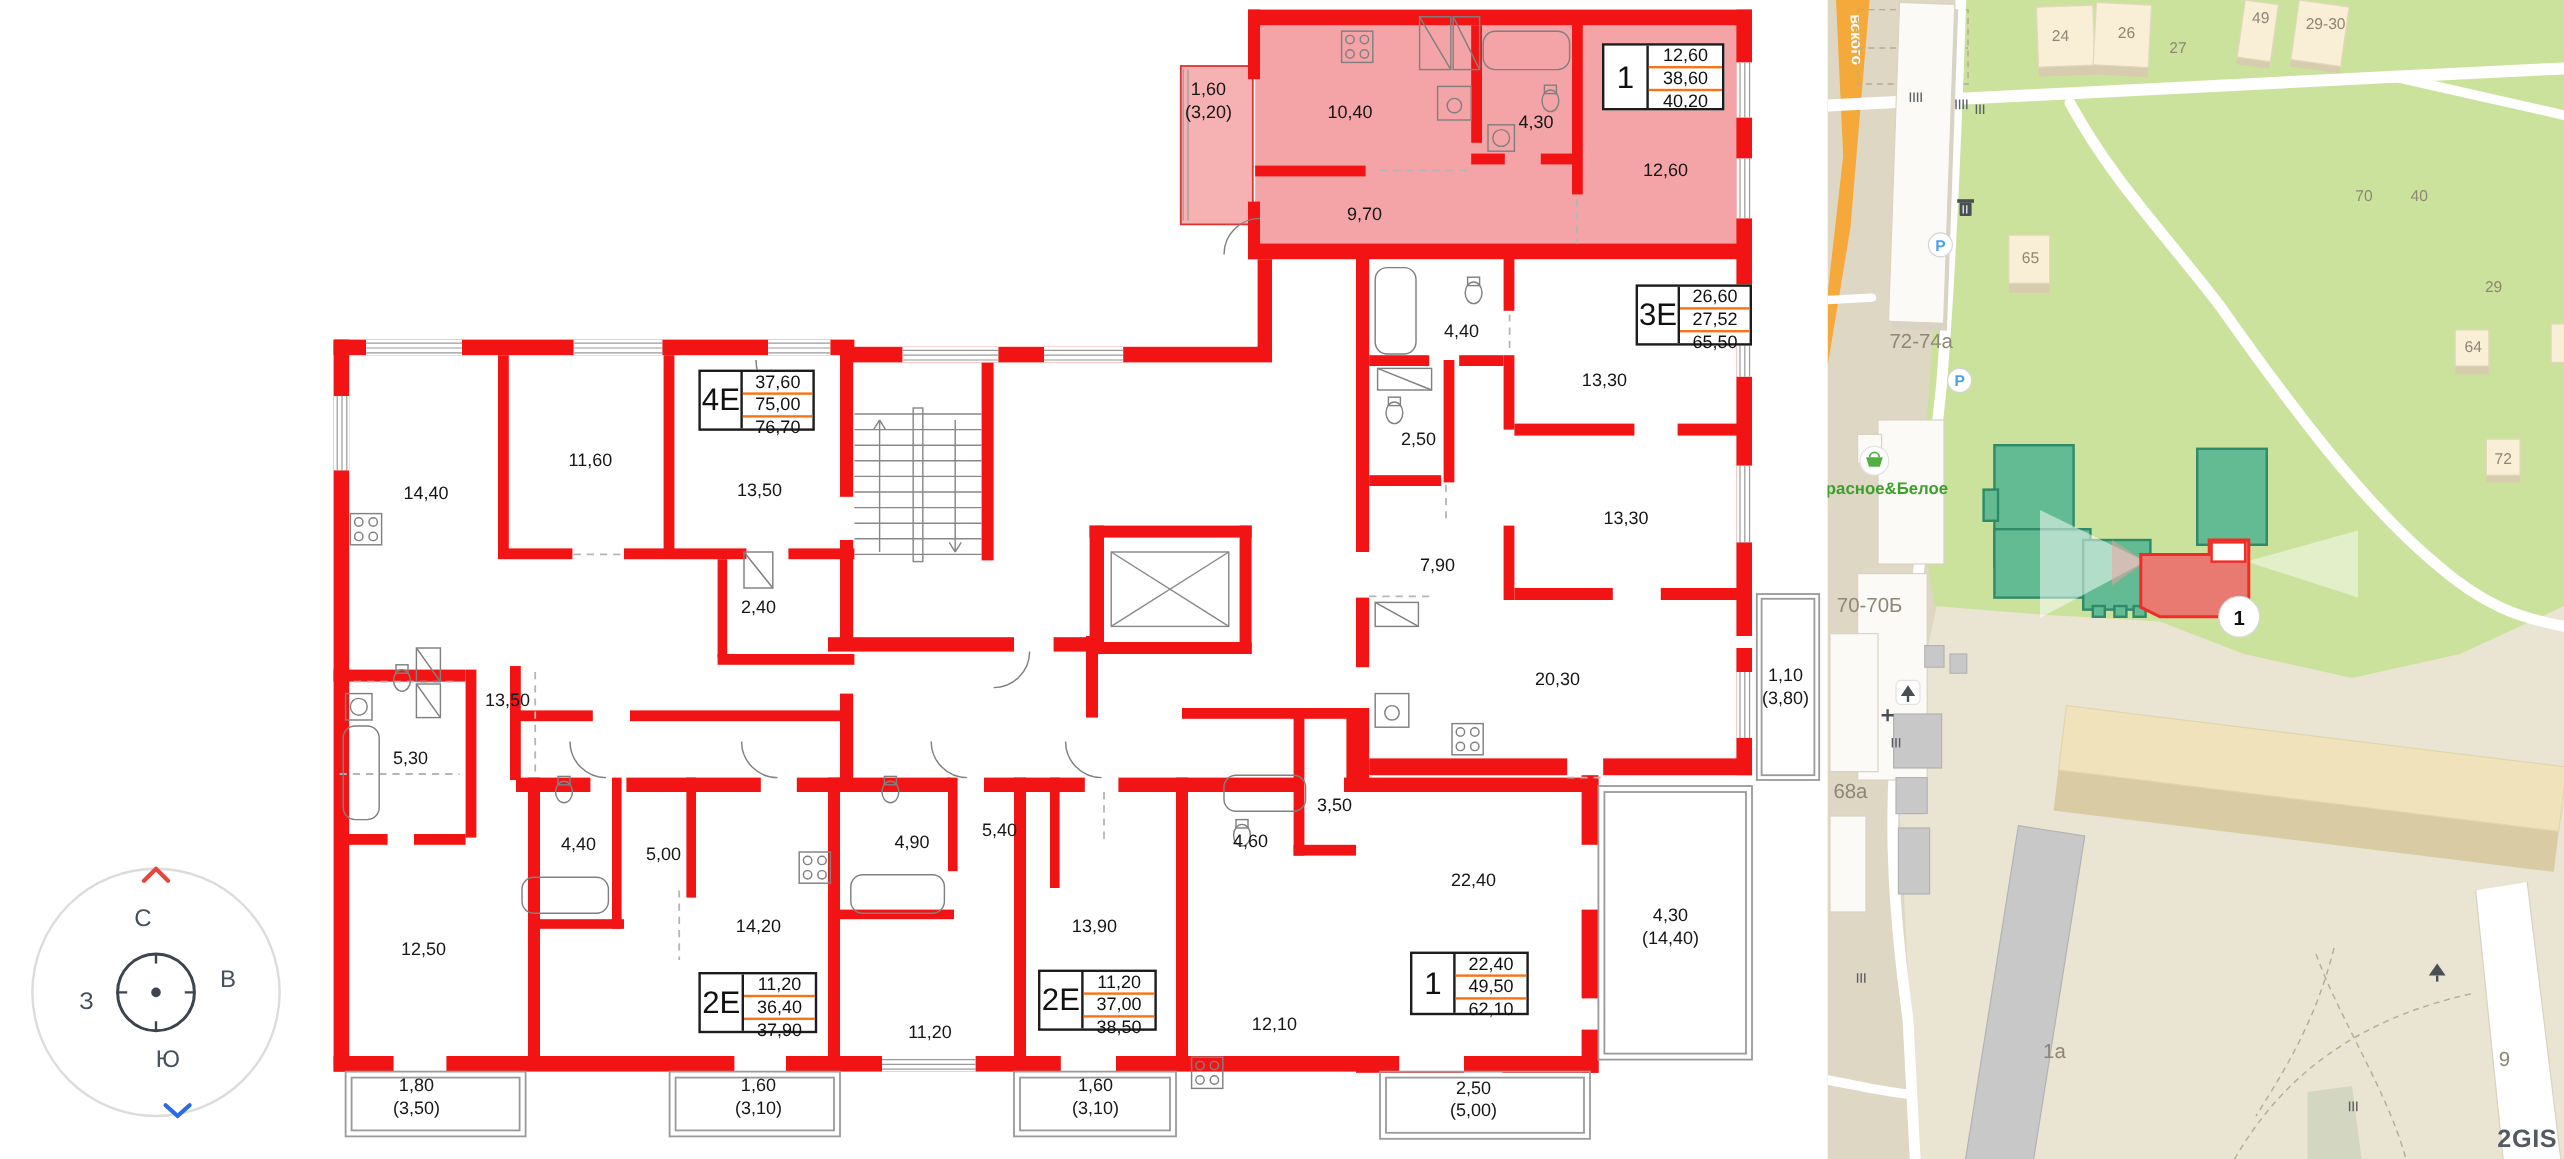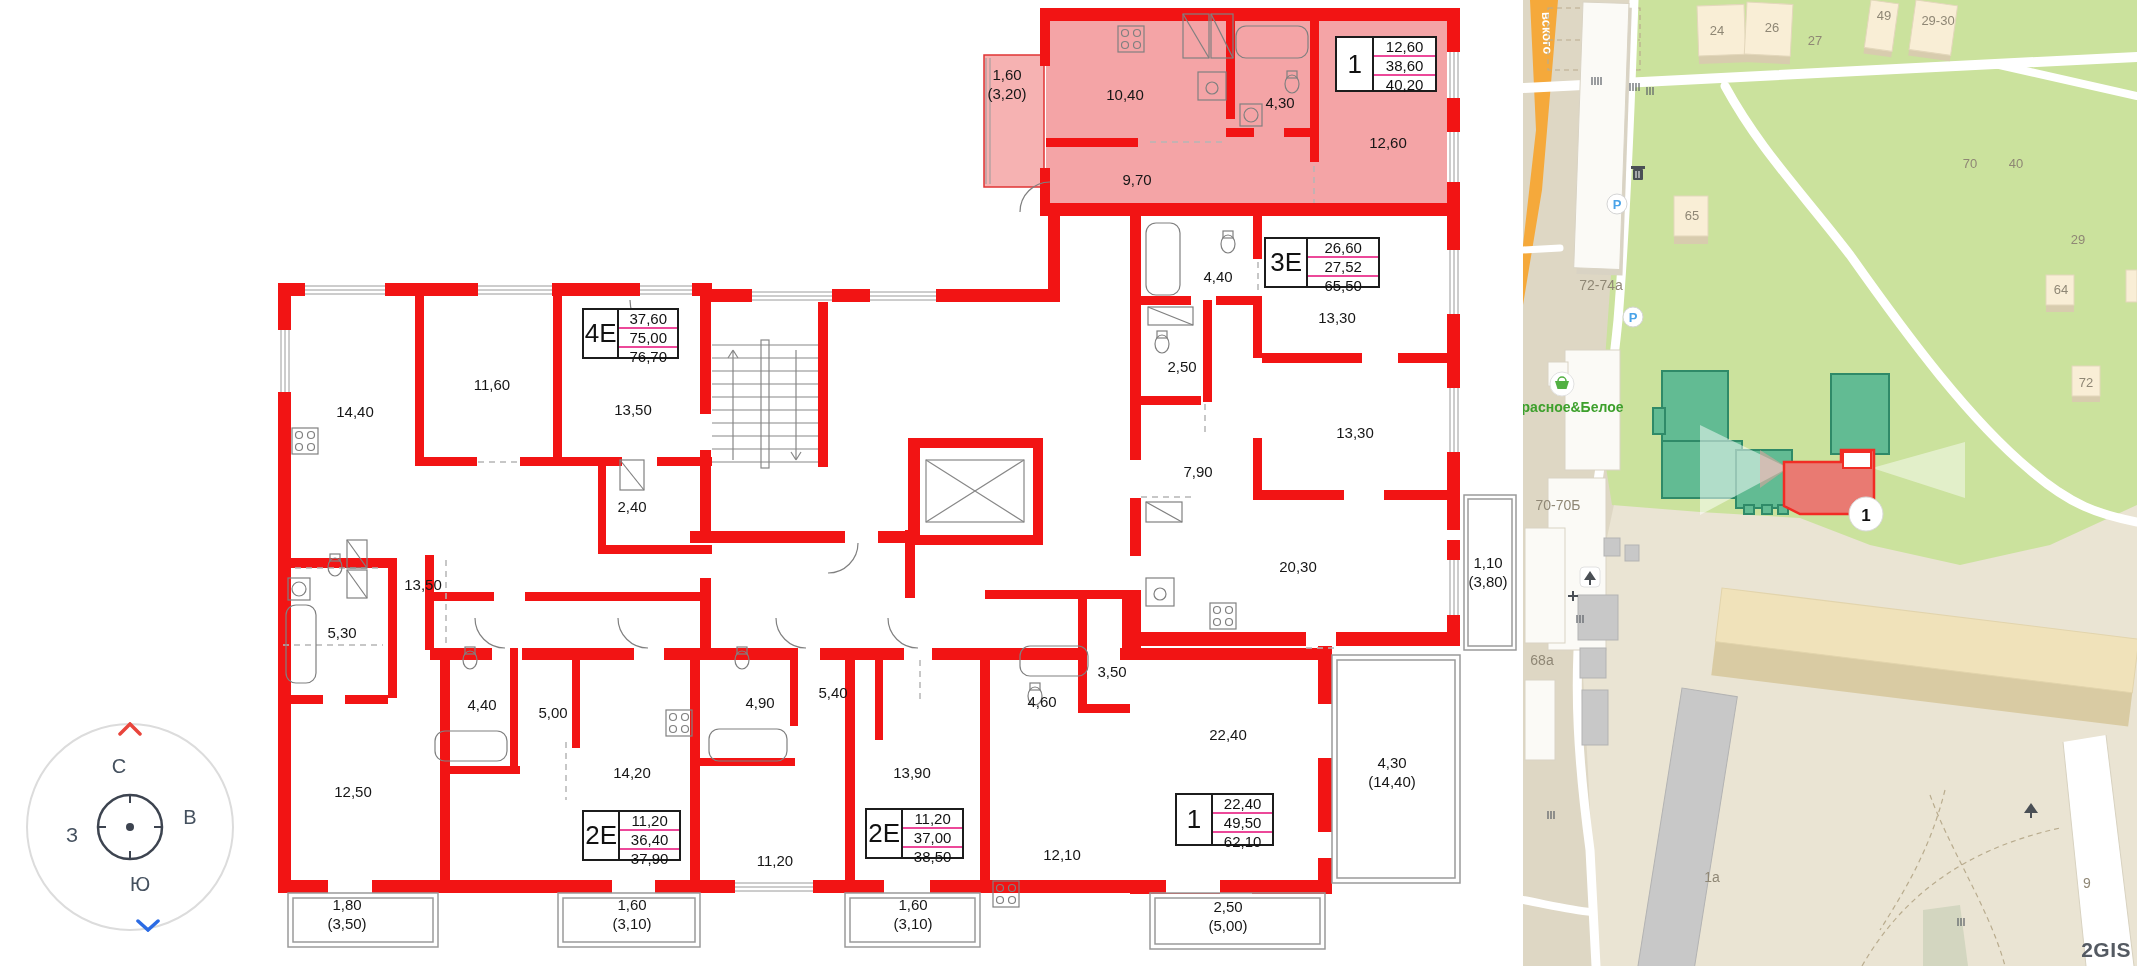--- a/index.html
+++ b/index.html
@@ -7,27 +7,27 @@
          font-family:"Liberation Sans",sans-serif;}
   .plan{position:absolute;left:0;top:0;width:1523px;height:966px;background:#fff;}
   .plan svg{position:absolute;left:0;top:0;}
   .rlabel{position:absolute;transform:translate(-50%,-50%);font:15px "Liberation Sans",sans-serif;
           color:#161616;text-align:center;white-space:pre-line;line-height:1.25;}
   .ibox{position:absolute;display:flex;background:#fff;border:2px solid #1c1c1c;box-sizing:border-box;}
   .ibox .t{flex:0 0 36%;display:flex;align-items:center;justify-content:center;
            font-size:26px;color:#111;}
   .ibox .vals{flex:1;display:flex;flex-direction:column;border-left:2px solid #1c1c1c;}
   .ibox .vals div{flex:1;display:flex;align-items:center;justify-content:center;
-           font-size:15px;border-top:2px solid #ec4899;color:#111;}
+           font-size:15px;border-top:2px solid #f97316;color:#111;}
   .ibox .vals div:first-child{border-top:none;}
   .map{position:absolute;left:1523px;top:0;width:614px;height:966px;overflow:hidden;background:#eae4d3;}
   .map svg{position:absolute;left:0;top:0;}
   .mlabel{position:absolute;transform:translate(-50%,-50%);font:13px "Liberation Sans",sans-serif;
           color:#8f8775;white-space:nowrap;}
-  .mlabel.big{font-size:14px;}
+  .mlabel.big{font-size:17px;}
   .store{position:absolute;font:bold 14px "Liberation Sans",sans-serif;color:#3da02c;white-space:nowrap;}
   .watermark{position:absolute;right:6px;bottom:4px;font:bold 21px "Liberation Sans",sans-serif;
           color:#545a62;letter-spacing:.5px;}
   .compass{position:absolute;left:25px;top:722px;width:210px;height:210px;}
   .compass .pt{position:absolute;transform:translate(-50%,-50%);font:20px "Liberation Sans",sans-serif;color:#44505e;}
 </style>
 </head>
 <body>
 
 <div class="stage">
@@ -389,21 +389,21 @@
       </div>
     </div>
     <div class="ibox" style="left:582px;top:308px;width:97px;height:51px">
       <div class="t">4Е</div>
       <div class="vals">
         <div>37,60</div>
         <div>75,00</div>
         <div>76,70</div>
       </div>
     </div>
-    <div class="ibox" style="left:1264px;top:237px;width:116px;height:51px">
+    <div class="ibox" style="left:1363px;top:237px;width:97px;height:51px">
       <div class="t">3Е</div>
       <div class="vals">
         <div>26,60</div>
         <div>27,52</div>
         <div>65,50</div>
       </div>
     </div>
     <div class="ibox" style="left:582px;top:810px;width:99px;height:51px">
       <div class="t">2Е</div>
       <div class="vals">

